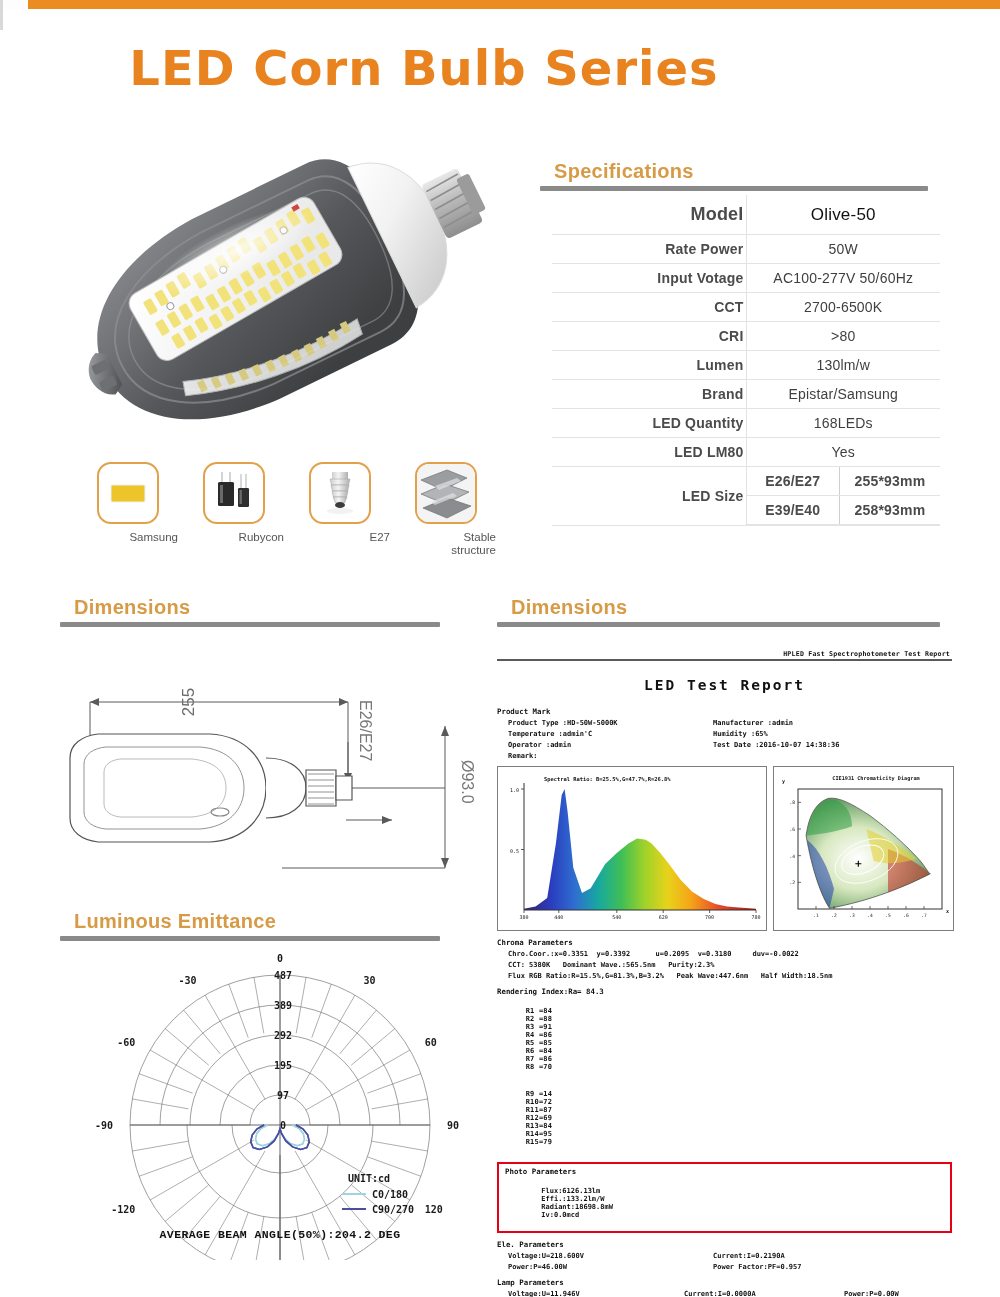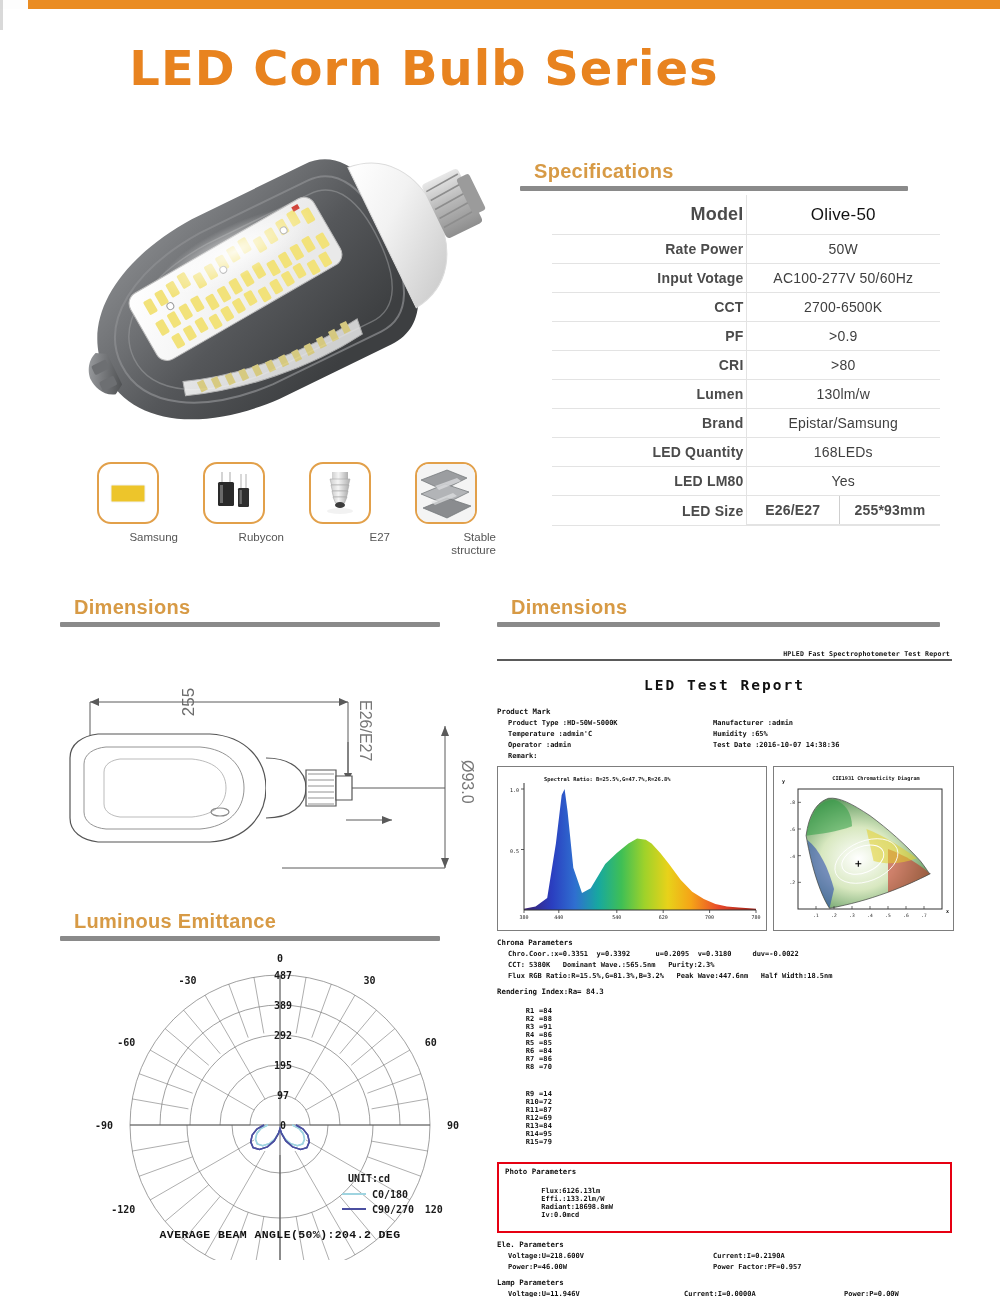--- a/index.html
+++ b/index.html
@@ -292,21 +292,21 @@
         </g>
         <path d="M18 22 L40 14 L44 17 L22 26 Z" fill="#d9dbdd" opacity=".8"></path>
         <path d="M14 38 L36 29 L40 32 L18 41 Z" fill="#dfe1e3" opacity=".7"></path>
       </svg>
     </div>
     <div class="flabel" style="white-space:pre-line">Stable
 structure</div>
   </div>
 </div>
 
-<div class="sec-head" style="left:520px;top:160px;width:388px">
+<div class="sec-head" style="left:540px;top:160px;width:388px">
   <div class="sec-title">Specifications</div>
   <div class="sec-rule"></div>
 </div>
 
 <div id="spec-table">
   <table>
     <tbody>
         <tr class="model">
       <td class="k">Model</td>
       <td class="v">Olive-50</td>
@@ -315,24 +315,20 @@
       <td class="k">Rate Power</td>
       <td class="v">50W</td>
     </tr>
     <tr>
       <td class="k">Input Votage</td>
       <td class="v">AC100-277V 50/60Hz</td>
     </tr>
     <tr>
       <td class="k">CCT</td>
       <td class="v">2700-6500K</td>
-    </tr>
-    <tr>
-      <td class="k">PF</td>
-      <td class="v">&gt;0.9</td>
     </tr>
     <tr>
       <td class="k">CRI</td>
       <td class="v">&gt;80</td>
     </tr>
     <tr>
       <td class="k">Lumen</td>
       <td class="v">130lm/w</td>
     </tr>
     <tr>
@@ -348,20 +344,24 @@
       <td class="v">Yes</td>
     </tr>
     <tr>
       <td class="k">LED Size</td>
       <td class="v" style="padding:0">
         <table class="sz-tbl">
           <tbody>
                 <tr class="r1">
             <td class="a">E26/E27</td>
             <td>255*93mm</td>
+          </tr>
+          <tr>
+            <td class="a">E39/E40</td>
+            <td>258*93mm</td>
           </tr>
         </tbody>
             </table>
       </td>
     </tr>
   </tbody>
     </table>
 </div>
 
 <div class="sec-head" style="left:60px;top:596px;width:380px">

